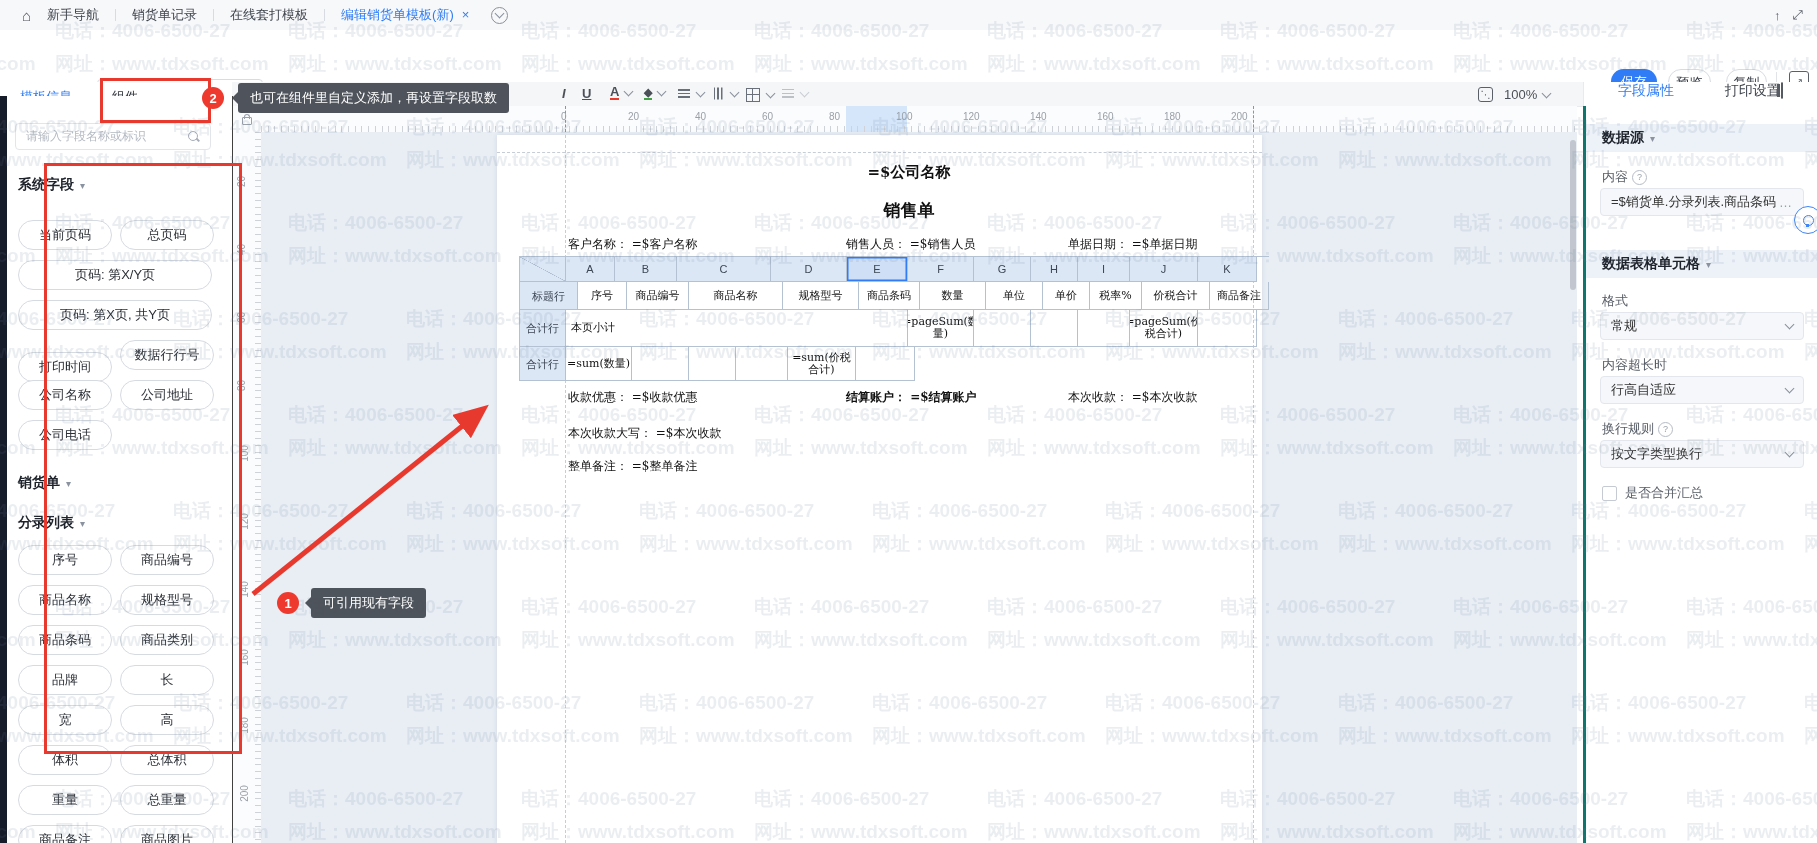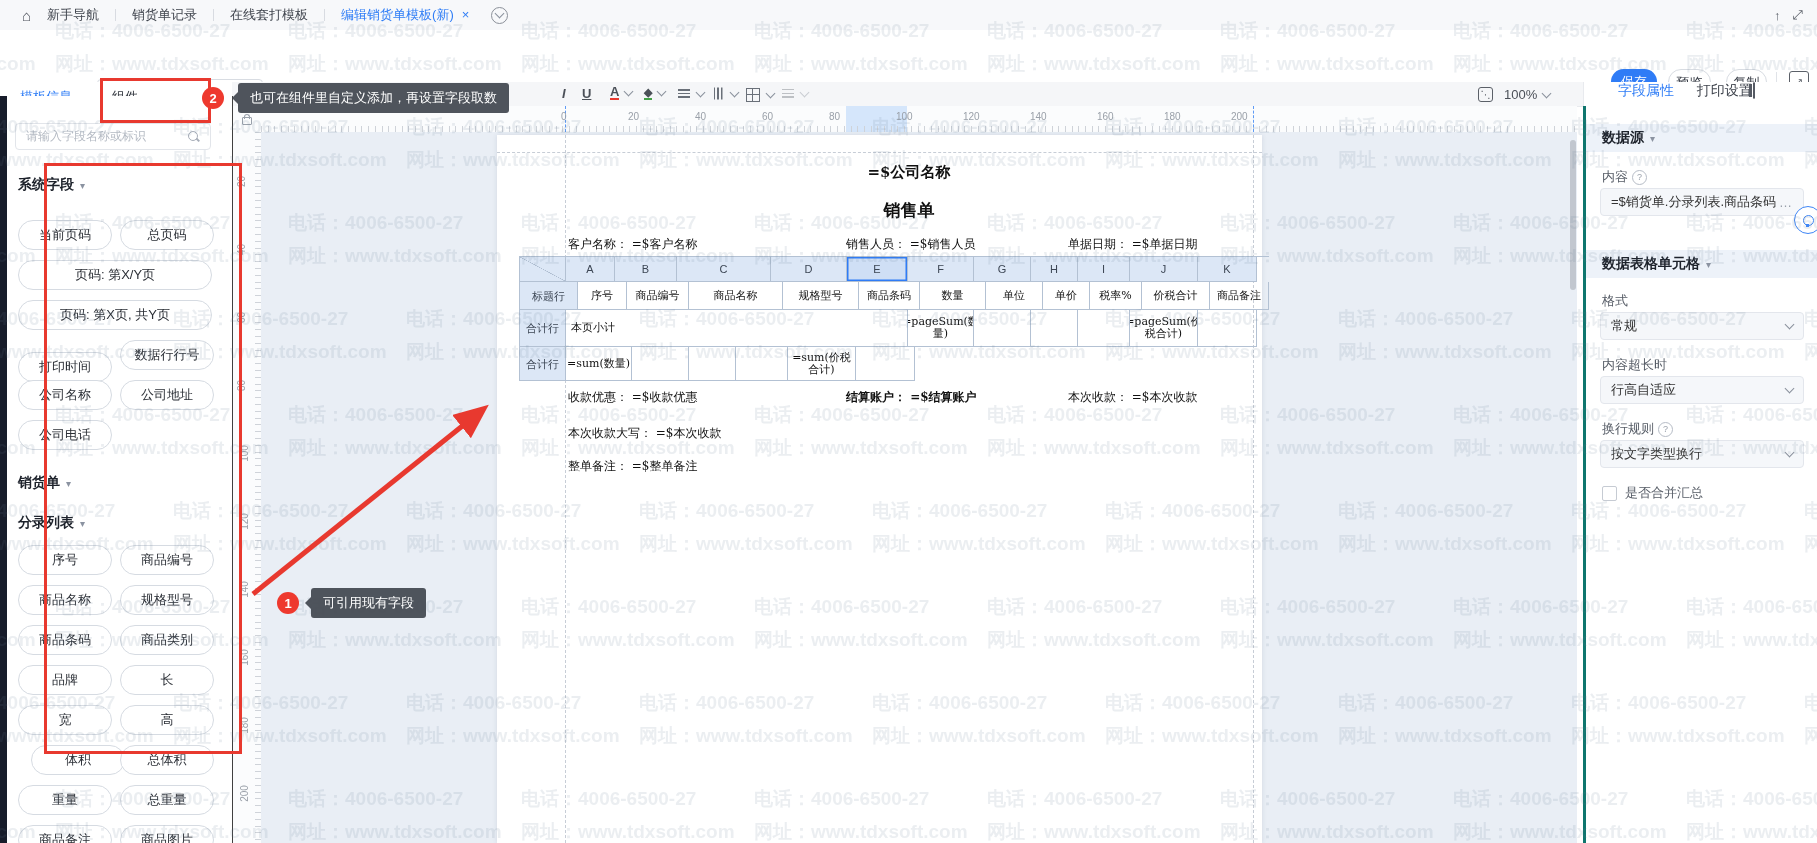--- a/index.html
+++ b/index.html
@@ -194,21 +194,21 @@
       <span class="sqic" style="width:13px;height:13px;border-width:1.2px;">⋱</span>
       </span>
     <span class="abs tico" style="left:1272px;top:5px;font-size:13px;">
       <span>100%</span>
         <i class="chv" style="margin-left:6px;"></i>
       </span>
   </div>
 
   <div class="abs" id="ptabs">
     <span class="ptab active" style="margin-left:34px;">字段属性</span>
-    <span class="ptab" style="margin-left:19px;">打印设置</span>
+    <span class="ptab" style="margin-left:47px;">打印设置</span>
     <span class="collapse-ic" style="margin-left:auto;margin-right:14px;"></span>
   </div>
 
   <div class="abs" id="corner">
       <span class="lock"></span>
     </div>
   <div class="abs" id="hruler">
     <div class="hl" style="left:585px;width:61px;"></div>
     <div class="ticks"></div>
     <div class="bluedash" style="left:304px;"></div>
@@ -331,21 +331,21 @@
         <div class="fbtn" style="left: 18px; top: 449px; width: 94px;">序号</div>
         <div class="fbtn" style="left: 120px; top: 449px; width: 94px;">商品编号</div>
         <div class="fbtn" style="left: 18px; top: 489px; width: 94px;">商品名称</div>
         <div class="fbtn" style="left: 120px; top: 489px; width: 94px;">规格型号</div>
         <div class="fbtn" style="left: 18px; top: 529px; width: 94px;">商品条码</div>
         <div class="fbtn" style="left: 120px; top: 529px; width: 94px;">商品类别</div>
         <div class="fbtn" style="left: 18px; top: 569px; width: 94px;">品牌</div>
         <div class="fbtn" style="left: 120px; top: 569px; width: 94px;">长</div>
         <div class="fbtn" style="left: 18px; top: 609px; width: 94px;">宽</div>
         <div class="fbtn" style="left: 120px; top: 609px; width: 94px;">高</div>
-        <div class="fbtn" style="left: 31px; top: 649px; width: 94px;">体积</div>
+        <div class="fbtn" style="left: 18px; top: 649px; width: 94px;">体积</div>
         <div class="fbtn" style="left: 120px; top: 649px; width: 94px;">总体积</div>
         <div class="fbtn" style="left: 18px; top: 689px; width: 94px;">重量</div>
         <div class="fbtn" style="left: 120px; top: 689px; width: 94px;">总重量</div>
         <div class="fbtn" style="left: 18px; top: 729px; width: 94px;">商品备注</div>
         <div class="fbtn" style="left: 120px; top: 729px; width: 94px;">商品图片</div>
       </div>
   </div>
   <div class="abs" id="darkstrip"></div>
 
   <div class="abs" id="rpanel">

